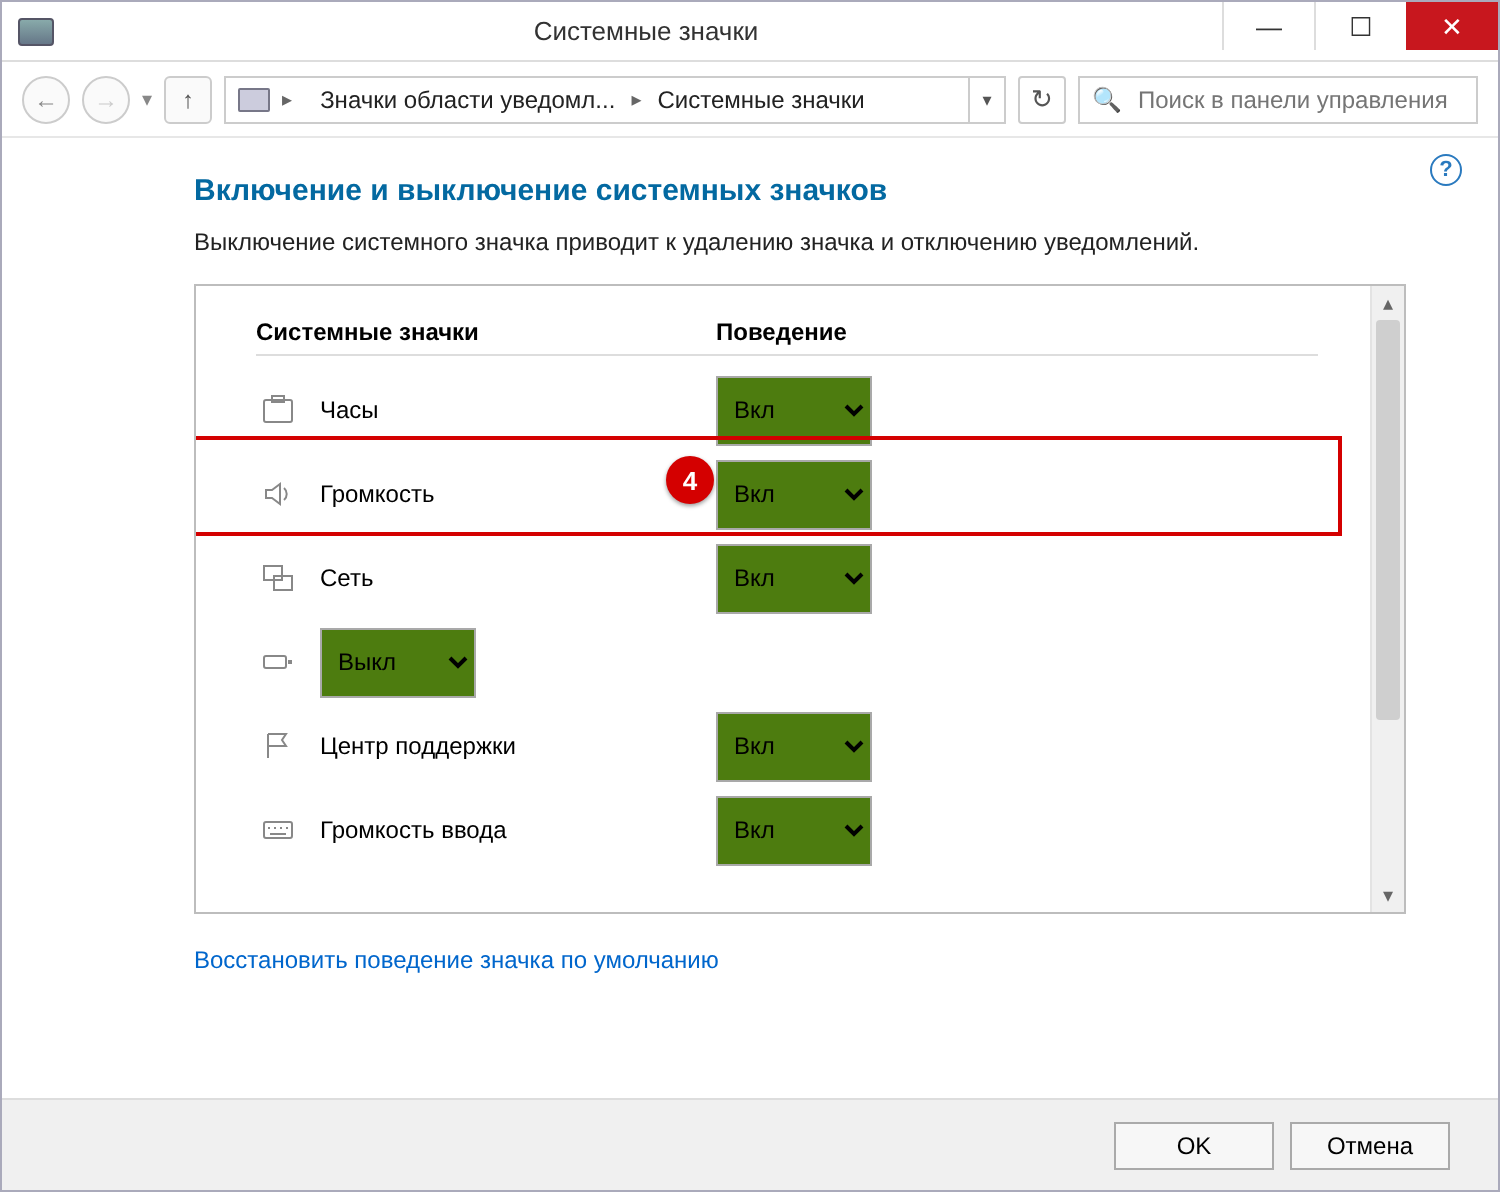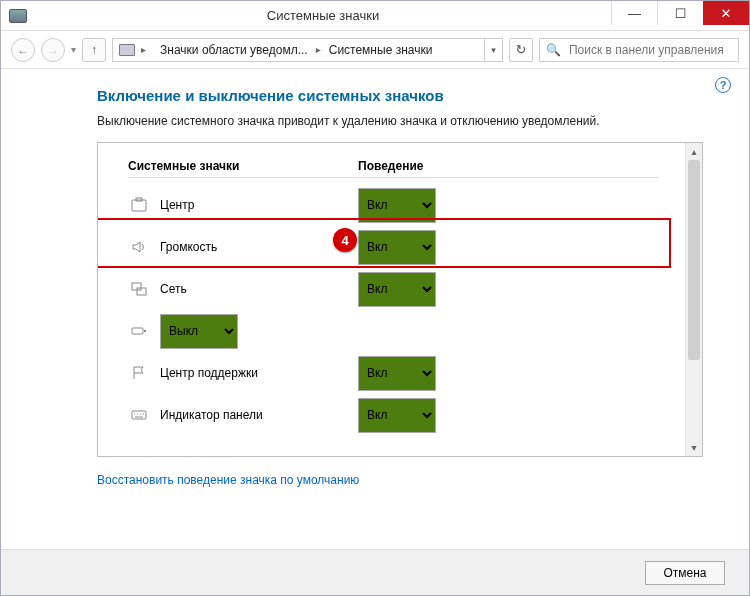--- a/index.html
+++ b/index.html
@@ -199,21 +199,21 @@
       <div class="highlight-row"></div>
       <div class="badge4">4</div>
 
       <div class="row">
         <div class="icon">
           <svg width="16" height="16" viewBox="0 0 16 16">
               <rect x="1" y="3" width="14" height="11" rx="1" fill="none" stroke="#888"></rect>
               <rect x="5" y="1" width="6" height="3" fill="none" stroke="#888"></rect>
             </svg>
         </div>
-        <div class="label">Центр</div>
+        <div class="label">Часы</div>
         <select>
           <option>Вкл</option>
         </select>
       </div>
 
       <div class="row">
         <div class="icon">
           <svg width="16" height="16" viewBox="0 0 16 16">
               <path d="M2 6h3l4-3v10l-4-3H2z" fill="none" stroke="#888"></path>
               <path d="M11 5a4 4 0 0 1 0 6" fill="none" stroke="#888"></path>
@@ -262,29 +262,30 @@
         </select>
       </div>
 
       <div class="row">
         <div class="icon">
           <svg width="16" height="16" viewBox="0 0 16 16">
               <rect x="1" y="4" width="14" height="8" rx="1" fill="none" stroke="#888"></rect>
               <path d="M3 7h1M6 7h1M9 7h1M12 7h1M4 10h8" stroke="#888"></path>
             </svg>
         </div>
-        <div class="label">Индикатор панели</div>
+        <div class="label">Громкость ввода</div>
         <select>
           <option>Вкл</option>
         </select>
       </div>
 
     </div>
   </div>
 
   <div class="links">
     <a>Восстановить поведение значка по умолчанию</a>
   </div>
 </div>
 
 <div class="footer">
+  <button>OK</button>
   <button>Отмена</button>
 </div>
 
 </body></html>

